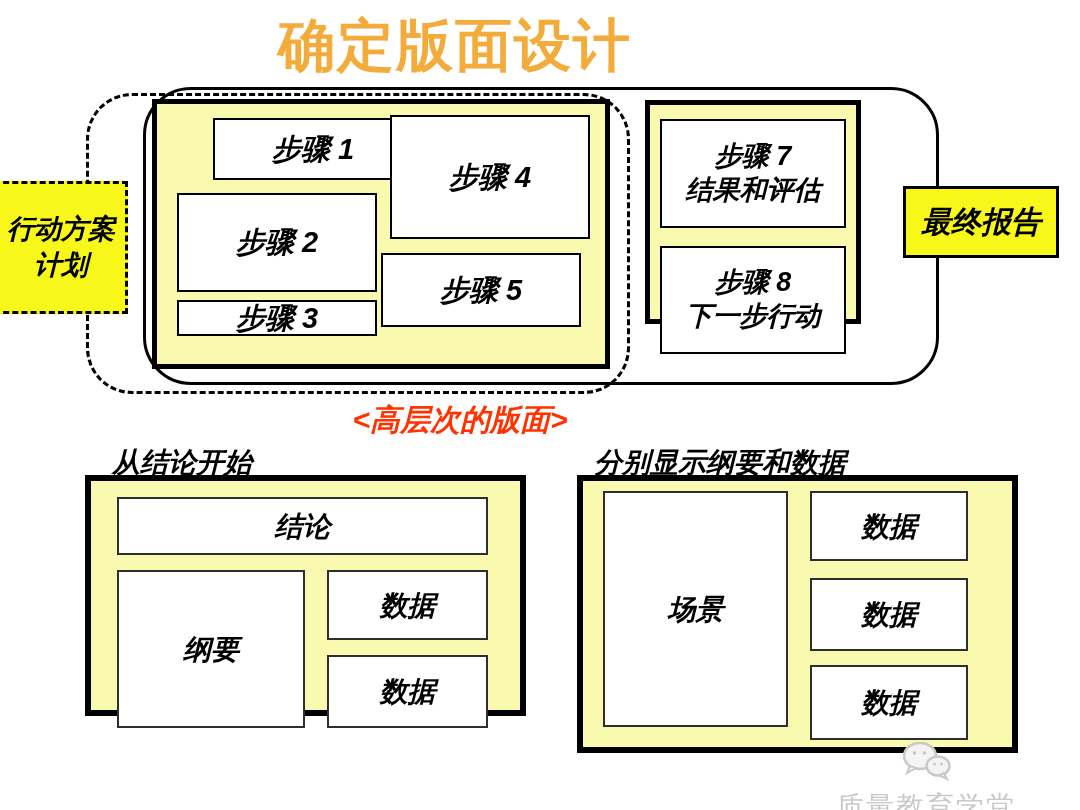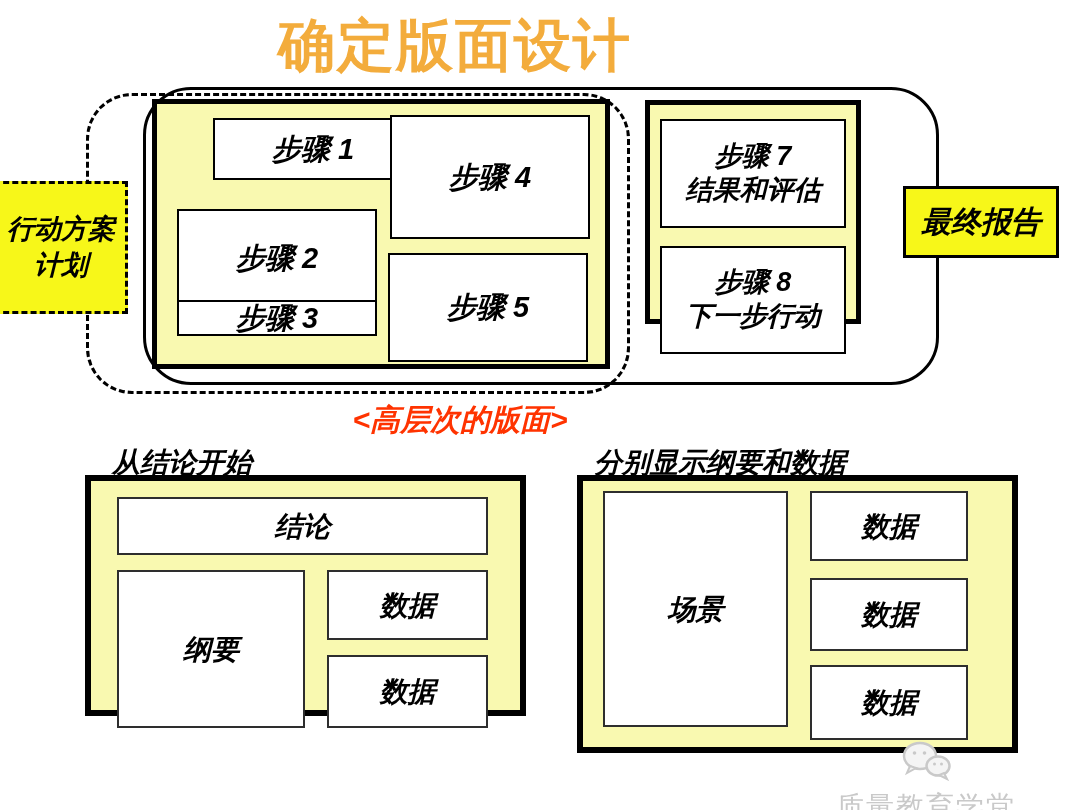--- a/index.html
+++ b/index.html
@@ -64,30 +64,30 @@
 
   <div class="slide-title" style="color:#F3AC3C;text-align:center;">确定版面设计</div>
 
   <div class="frame-solid"></div>
   <div class="frame-dashed"></div>
 
   <div class="steps-container left-steps">
     <div class="box" style="left:20px;top:14px;width:200px;height:62px;margin-left:36px;">
       <span>步骤 1</span>
     </div>
-    <div class="box" style="left:20px;top:105px;width:200px;height:99px;">
+    <div class="box" style="left:20px;top:89px;width:200px;height:99px;">
       <span>步骤 2</span>
     </div>
     <div class="box" style="left:20px;top:196px;width:200px;height:36px;">
       <span>步骤 3</span>
     </div>
     <div class="box" style="left:233px;top:11px;width:200px;height:124px;align-items:center;">
       <span>步骤 4</span>
     </div>
-    <div class="box" style="left:231px;top:149px;width:200px;height:109px;">
+    <div class="box" style="left:224px;top:149px;width:200px;height:74px;">
       <span>步骤 5</span>
     </div>
   </div>
 
   <div class="steps-container right-steps">
     <div class="box" style="left:10px;top:14px;width:186px;height:109px;font-size:27px;">
       <span>步骤 7</span>
       <span>结果和评估</span>
     </div>
     <div class="box" style="left:10px;top:141px;width:186px;height:108px;font-size:27px;">

